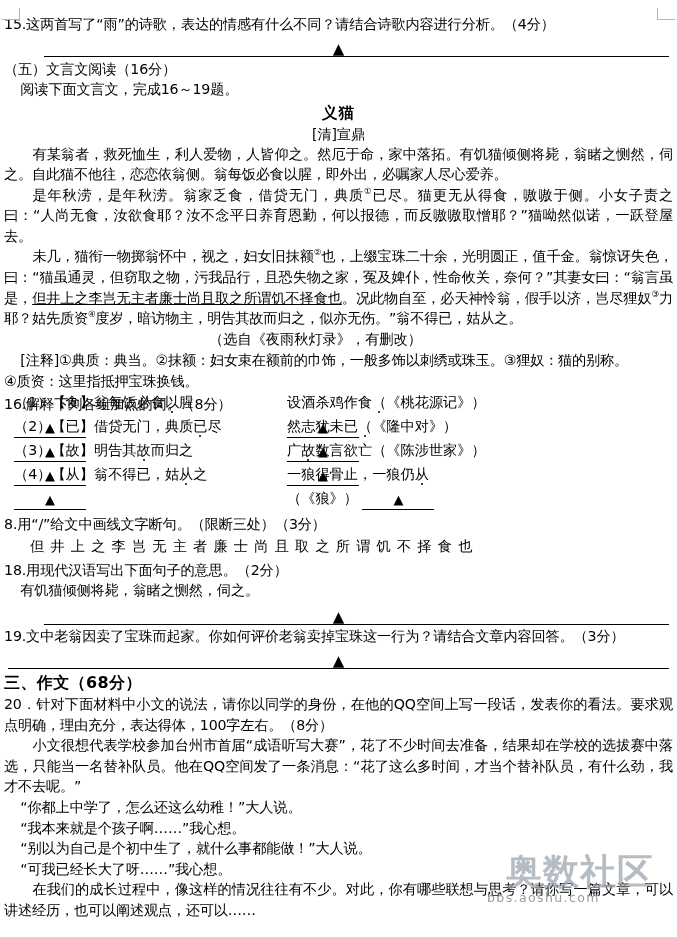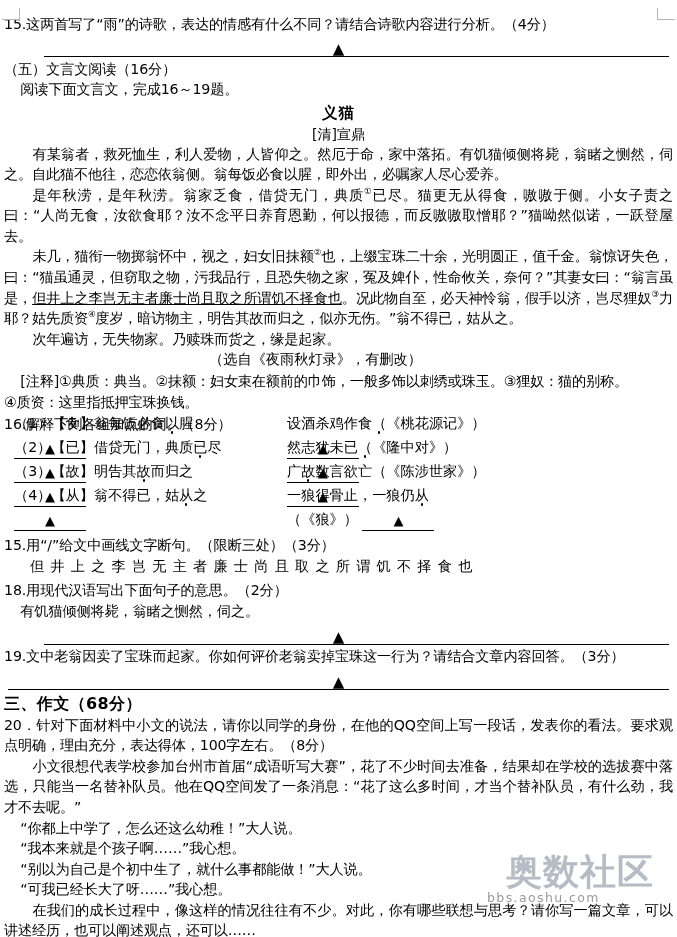--- a/index.html
+++ b/index.html
@@ -202,21 +202,20 @@
   <div class="line" style="margin-top:2px;">（五）文言文阅读（16分）</div>
   <div class="line indent1">阅读下面文言文，完成16～19题。</div>
 
   <div class="art-title" style="margin-top:3px;">义猫</div>
   <div class="art-author">[清]宣鼎</div>
 
   <div id="article-body">
       <div class="para indent2"><span>有某翁者，救死恤生，利人爱物，人皆仰之。然厄于命，家中落拓。有饥猫倾侧将毙，翁睹之恻然，伺之。自此猫不他往，恋恋依翁侧。翁每饭必食以腥，即外出，必嘱家人尽心爱养。</span></div>
       <div class="para indent2"><span>是年秋涝，是年秋涝。翁家乏食，借贷无门，典质</span><span class="sup">①</span><span>已尽。猫更无从得食，嗷嗷于侧。小女子责之曰：“人尚无食，汝欲食耶？汝不念平日养育恩勤，何以报德，而反嗷嗷取憎耶？”猫呦然似诺，一跃登屋去。</span></div>
       <div class="para indent2"><span>未几，猫衔一物掷翁怀中，视之，妇女旧抹额</span><span class="sup">②</span><span>也，上缀宝珠二十余，光明圆正，值千金。翁惊讶失色，曰：“猫虽通灵，但窃取之物，污我品行，且恐失物之家，冤及婢仆，性命攸关，奈何？”其妻女曰：“翁言虽是，</span><span class="u-line">但井上之李岂无主者廉士尚且取之所谓饥不择食也</span><span>。况此物自至，必天神怜翁，假手以济，岂尽狸奴</span><span class="sup">③</span><span>力耶？姑先质资</span><span class="sup">④</span><span>度岁，暗访物主，明告其故而归之，似亦无伤。”翁不得已，姑从之。</span></div>
-      <div class="para indent2"><span>次年遍访，无失物家。乃赎珠而货之，缘是起家。</span></div>
     </div>
 
   <div class="source">（选自《夜雨秋灯录》，有删改）</div>
 
   <div class="para indent1" style="margin-top:1px;">[注释]①典质：典当。②抹额：妇女束在额前的巾饰，一般多饰以刺绣或珠玉。③狸奴：猫的别称。</div>
   <div class="para">④质资：这里指抵押宝珠换钱。</div>
 
   <div class="line" style="margin-top:2px;">16.解释下列各组加点的词。（8分）</div>
   <div id="q16-rows">
       <div class="q16-row">
@@ -230,21 +229,21 @@
       <div class="q16-row">
         <div class="q16-colA"><span>（3）</span><span>【故】</span><span>明</span><span>告</span><span>其</span><span class="dotted">故</span><span>而</span><span>归</span><span>之</span> <span class="blank">▲</span></div>
         <div class="q16-colB"><span>广</span><span class="dotted">故</span><span>数</span><span>言</span><span>欲</span><span>亡</span><span>（</span><span>《</span><span>陈</span><span>涉</span><span>世</span><span>家</span><span>》</span><span>）</span> <span class="blank">▲</span></div>
       </div>
       <div class="q16-row">
         <div class="q16-colA"><span>（4）</span><span>【从】</span><span>翁</span><span>不</span><span>得</span><span>已</span><span>，</span><span>姑</span><span class="dotted">从</span><span>之</span> <span class="blank">▲</span></div>
         <div class="q16-colB"><span>一</span><span>狼</span><span>得</span><span>骨</span><span>止</span><span>，</span><span>一</span><span>狼</span><span>仍</span><span class="dotted">从</span><span>（</span><span>《</span><span>狼</span><span>》</span><span>）</span> <span class="blank">▲</span></div>
       </div>
     </div>
 
-  <div class="line" style="margin-top:4px;">15.用“/”给文中画线文字断句。（限断三处）（3分）</div>
+  <div class="line" style="margin-top:4px;">8.用“/”给文中画线文字断句。（限断三处）（3分）</div>
   <div class="spaced">但井上之李岂无主者廉士尚且取之所谓饥不择食也</div>
 
   <div class="line" style="margin-top:3px;">18.用现代汉语写出下面句子的意思。（2分）</div>
   <div class="line indent1">有饥猫倾侧将毙，翁睹之恻然，伺之。</div>
 
   <div class="answer-rule" style="margin-top:3px;">
     <span class="tri">▲</span>
     <span class="rule"></span>
   </div>
 

